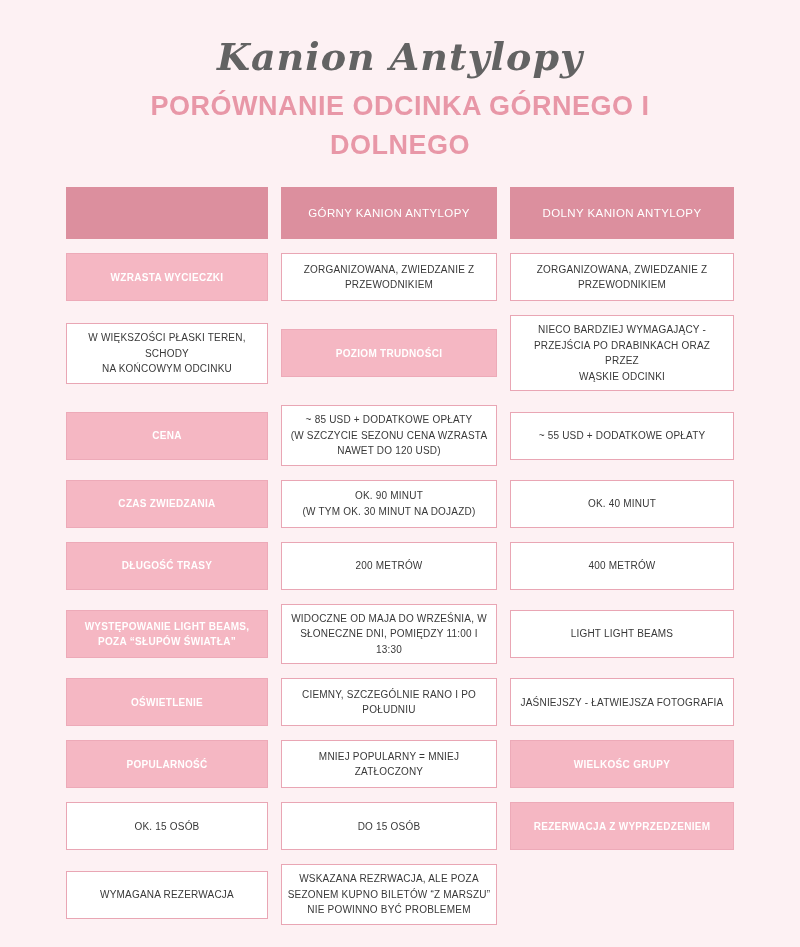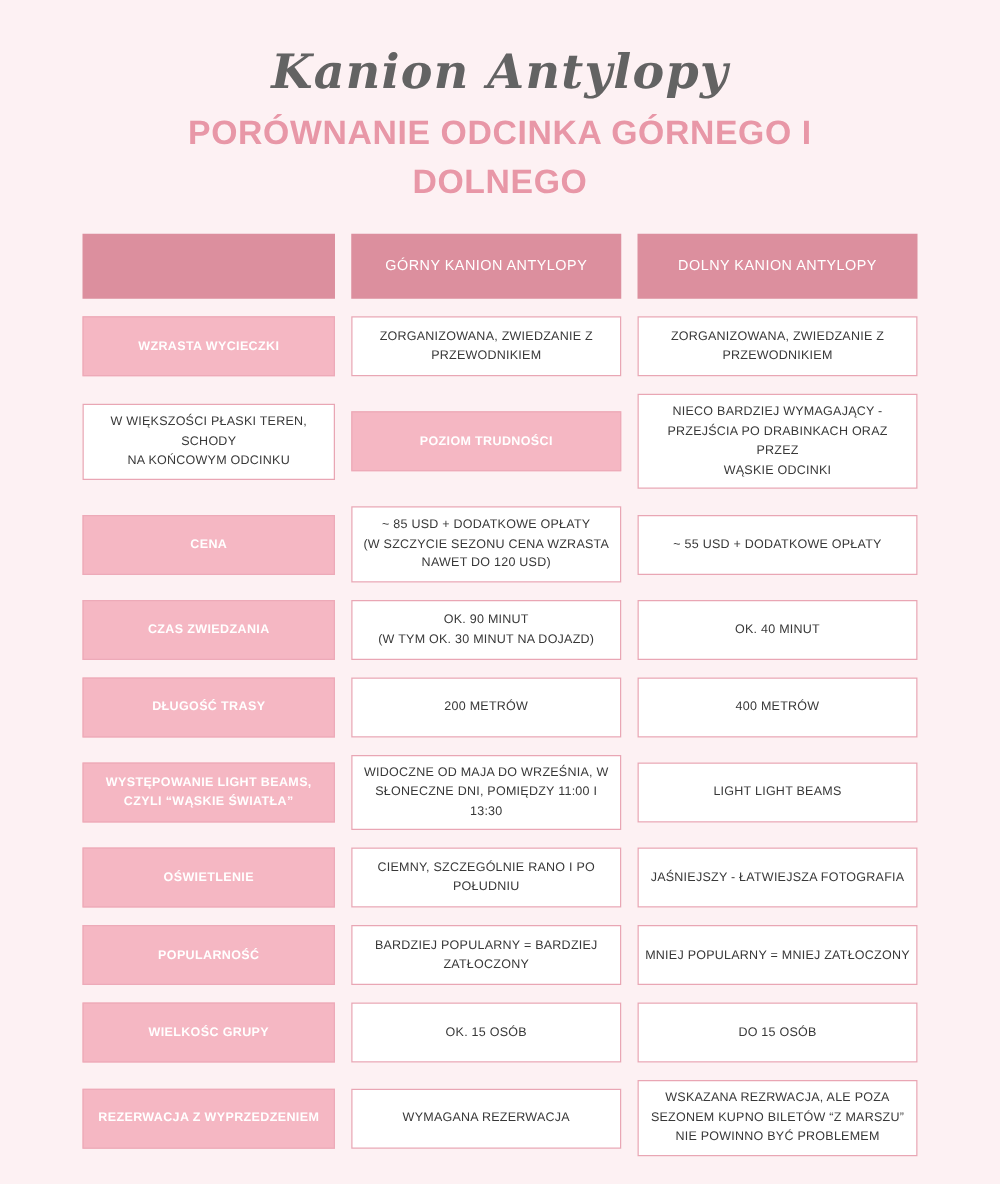--- a/index.html
+++ b/index.html
@@ -129,33 +129,31 @@
 
     <div class="cell label-cell">CZAS ZWIEDZANIA</div>
     <div class="cell value-cell">OK. 90 MINUT
 (W TYM OK. 30 MINUT NA DOJAZD)</div>
     <div class="cell value-cell">OK. 40 MINUT</div>
 
     <div class="cell label-cell">DŁUGOŚĆ TRASY</div>
     <div class="cell value-cell">200 METRÓW</div>
     <div class="cell value-cell">400 METRÓW</div>
 
-    <div class="cell label-cell">WYSTĘPOWANIE LIGHT BEAMS, CZYLI “WĄSKIE ŚWIATŁA”</div>
+    <div class="cell label-cell">WYSTĘPOWANIE LIGHT BEAMS, POZA “SŁUPÓW ŚWIATŁA”</div>
     <div class="cell value-cell">WIDOCZNE OD MAJA DO WRZEŚNIA, W
 SŁONECZNE DNI, POMIĘDZY 11:00 I 13:30</div>
     <div class="cell value-cell">LIGHT LIGHT BEAMS</div>
 
     <div class="cell label-cell">OŚWIETLENIE</div>
     <div class="cell value-cell">CIEMNY, SZCZEGÓLNIE RANO I PO
 POŁUDNIU</div>
     <div class="cell value-cell">JAŚNIEJSZY - ŁATWIEJSZA FOTOGRAFIA</div>
 
     <div class="cell label-cell">POPULARNOŚĆ</div>
-    <div class="cell value-cell">BARDZIEJ POPULARNY = BARDZIEJ
-ZATŁOCZONY</div>
     <div class="cell value-cell">MNIEJ POPULARNY = MNIEJ ZATŁOCZONY</div>
 
     <div class="cell label-cell">WIELKOŚC GRUPY</div>
     <div class="cell value-cell">OK. 15 OSÓB</div>
     <div class="cell value-cell">DO 15 OSÓB</div>
 
     <div class="cell label-cell">REZERWACJA Z WYPRZEDZENIEM</div>
     <div class="cell value-cell">WYMAGANA REZERWACJA</div>
     <div class="cell value-cell">WSKAZANA REZRWACJA, ALE POZA
 SEZONEM KUPNO BILETÓW “Z MARSZU”

